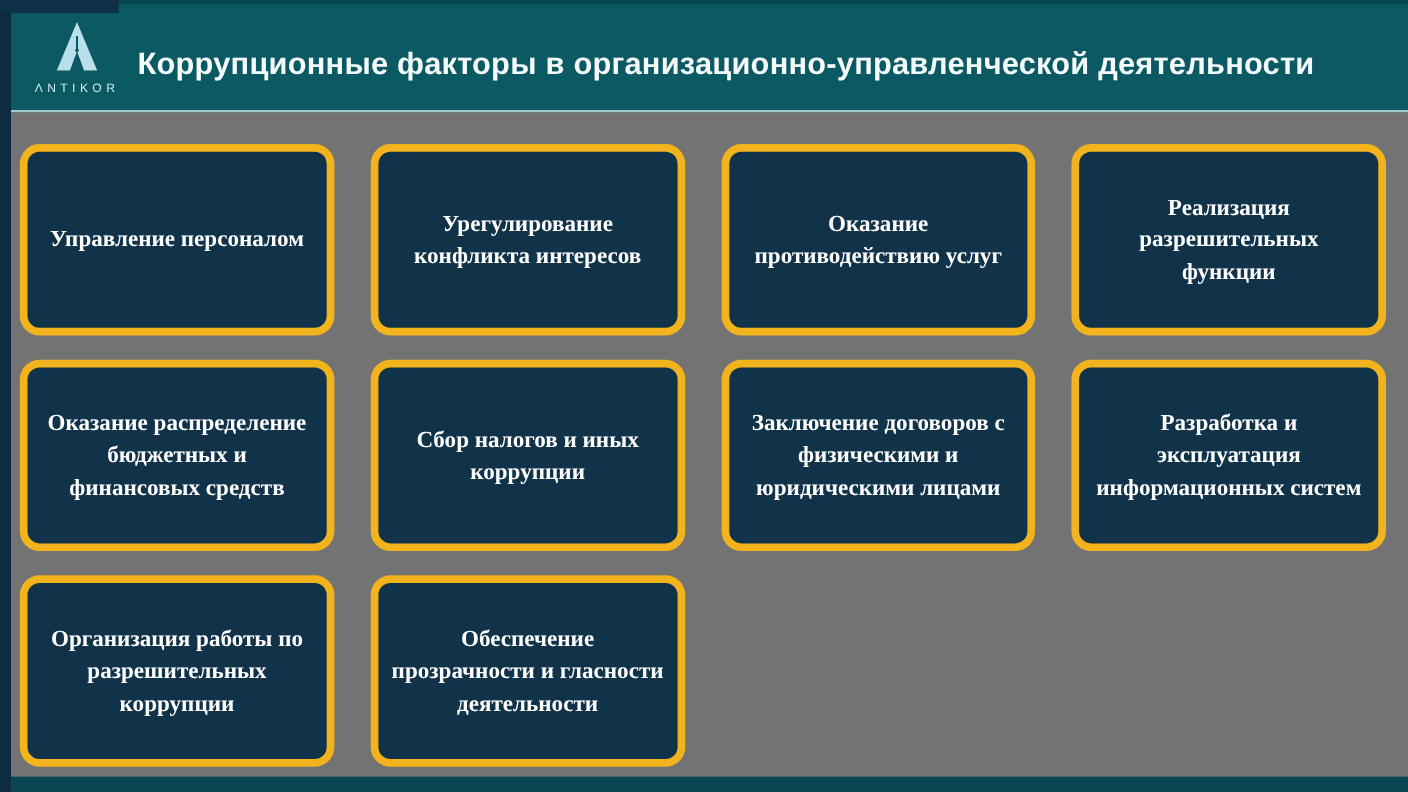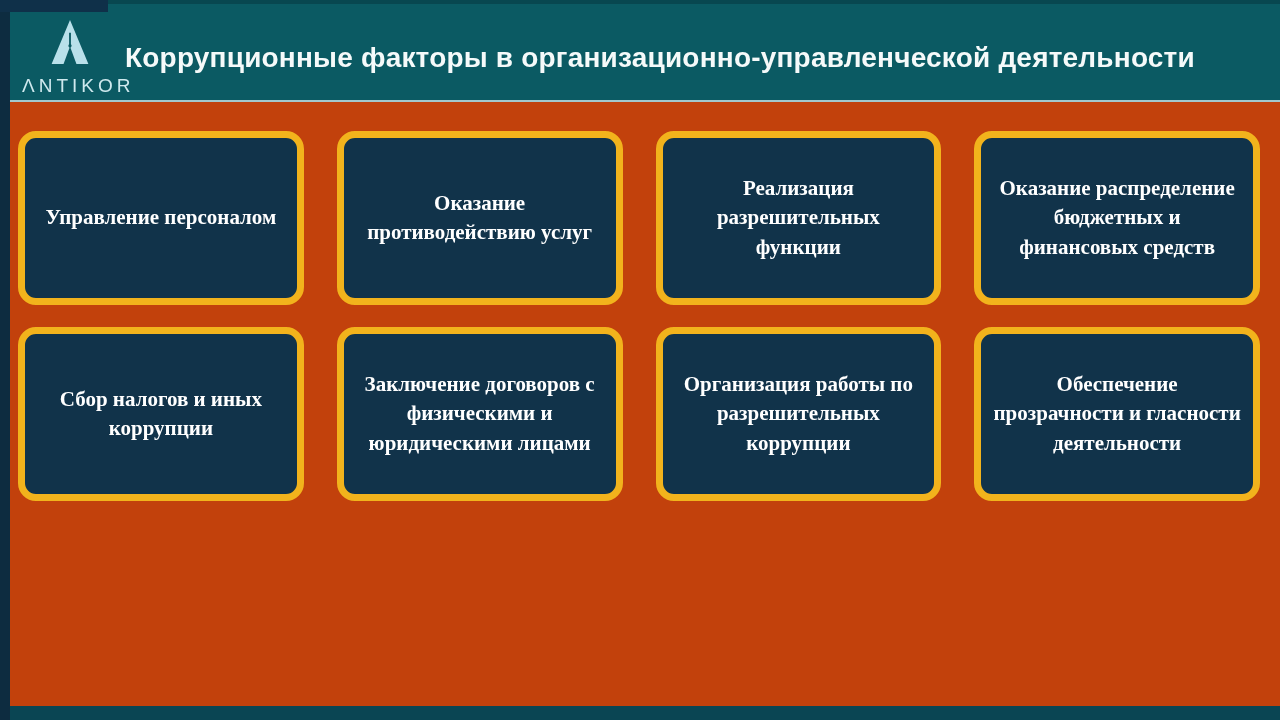--- a/index.html
+++ b/index.html
@@ -8,21 +8,21 @@
     width: 1280px;
     height: 720px;
     overflow: hidden;
     background: #11334a;
     font-family: "Liberation Sans", sans-serif;
   }
   .slide {
     position: relative;
     width: 1280px;
     height: 720px;
-    background: #c2410c;
+    background: #737373;
   }
   
   .header {
     position: absolute;
     left: 10px;
     top: 0;
     right: 0;
     height: 96px;
     background: #0b5a63;
     border-top: 4px solid #084750;
@@ -56,21 +56,21 @@
     z-index: 2;
   }
   .logo svg {
     width: 46px;
     height: 60px;
     display: block;
     margin: 0 auto;
   }
   .logo-text {
     margin-top: 3px;
-    font-size: 19px;
+    font-size: 11px;
     letter-spacing: 4px;
     color: #cfe9ee;
     font-weight: normal;
   }
   .title {
     position: absolute;
     left: 115px;
     top: 0;
     right: 10px;
     height: 100%;
@@ -138,24 +138,26 @@
     <svg viewBox="0 0 100 100">
       <path d="M50,2 L90,98 L64,98 L50,60 L36,98 L10,98 Z" fill="#b9e0ea"></path>
       <path d="M50,30 L50,62" stroke="#0b5a63" stroke-width="4" fill="none"></path>
       <circle cx="50" cy="58" r="3.5" fill="#0b5a63"></circle>
     </svg>
     <div class="logo-text">ΛNTIKOR</div>
   </div>
 
   <div class="grid">
     <div class="card">Управление персоналом</div>
+    <div class="card">Урегулирование конфликта интересов</div>
     <div class="card">Оказание противодействию услуг</div>
     <div class="card">Реализация разрешительных функции</div>
     <div class="card">Оказание распределение бюджетных и финансовых средств</div>
     <div class="card">Сбор налогов и иных коррупции</div>
     <div class="card">Заключение договоров с физическими и юридическими лицами</div>
+    <div class="card">Разработка и эксплуатация информационных систем</div>
     <div class="card">Организация работы по разрешительных коррупции</div>
     <div class="card">Обеспечение прозрачности и гласности деятельности</div>
   </div>
 
   <div class="bottom-strip"></div>
 
 </div>
 
 </body></html>

